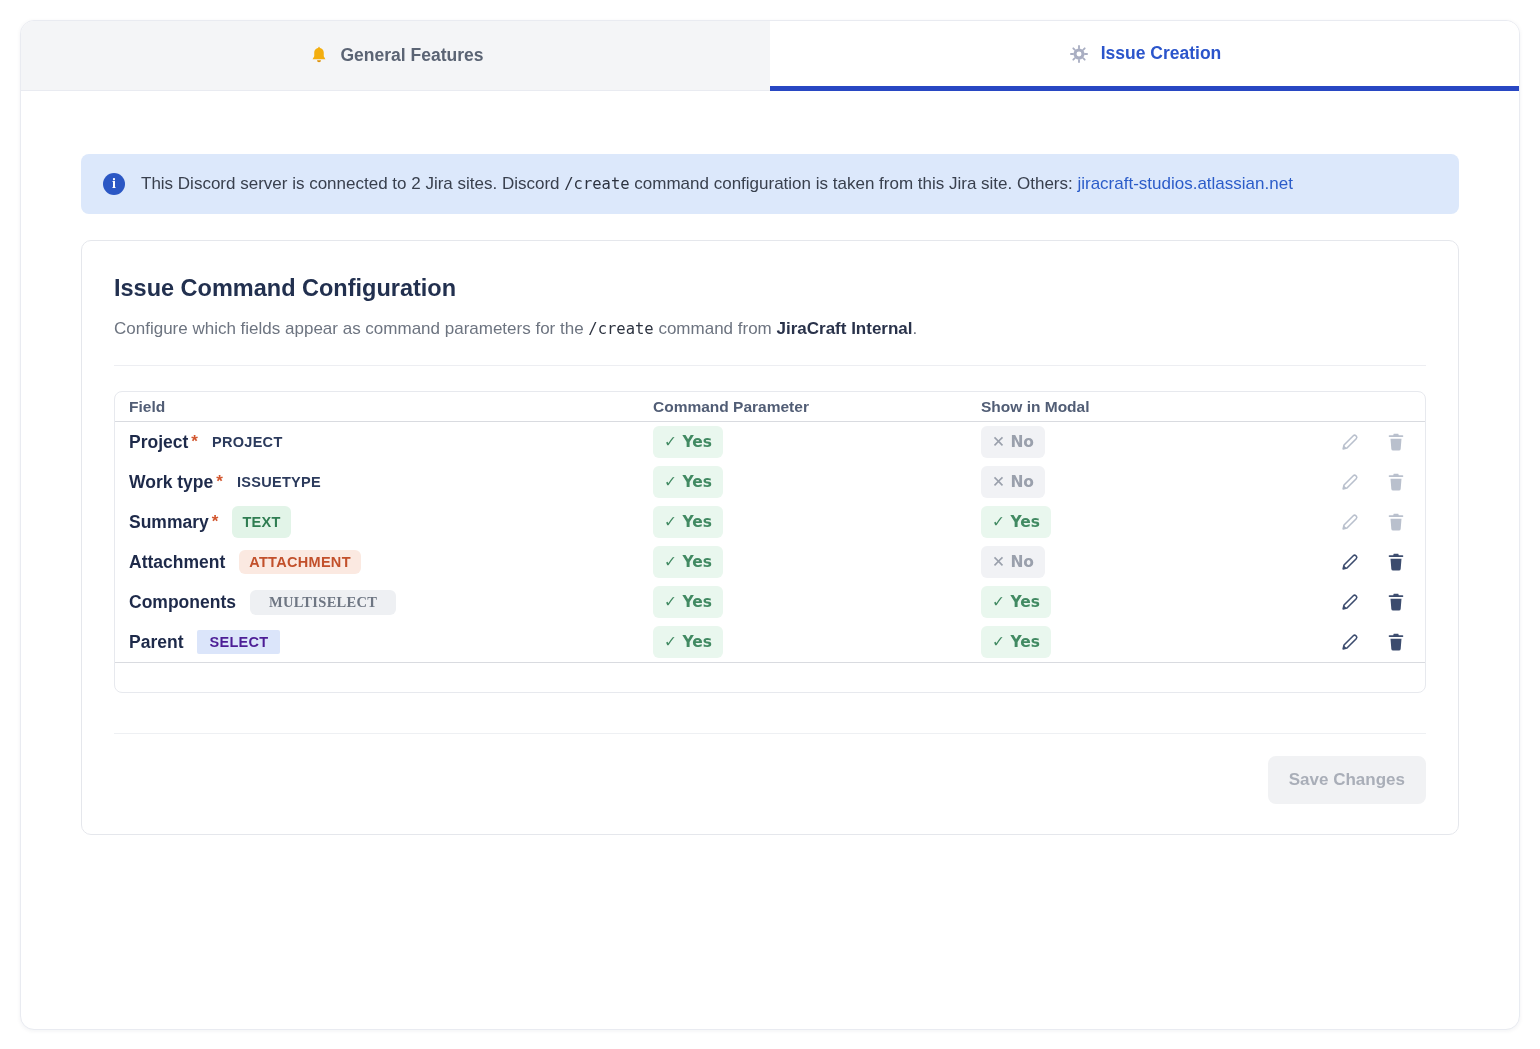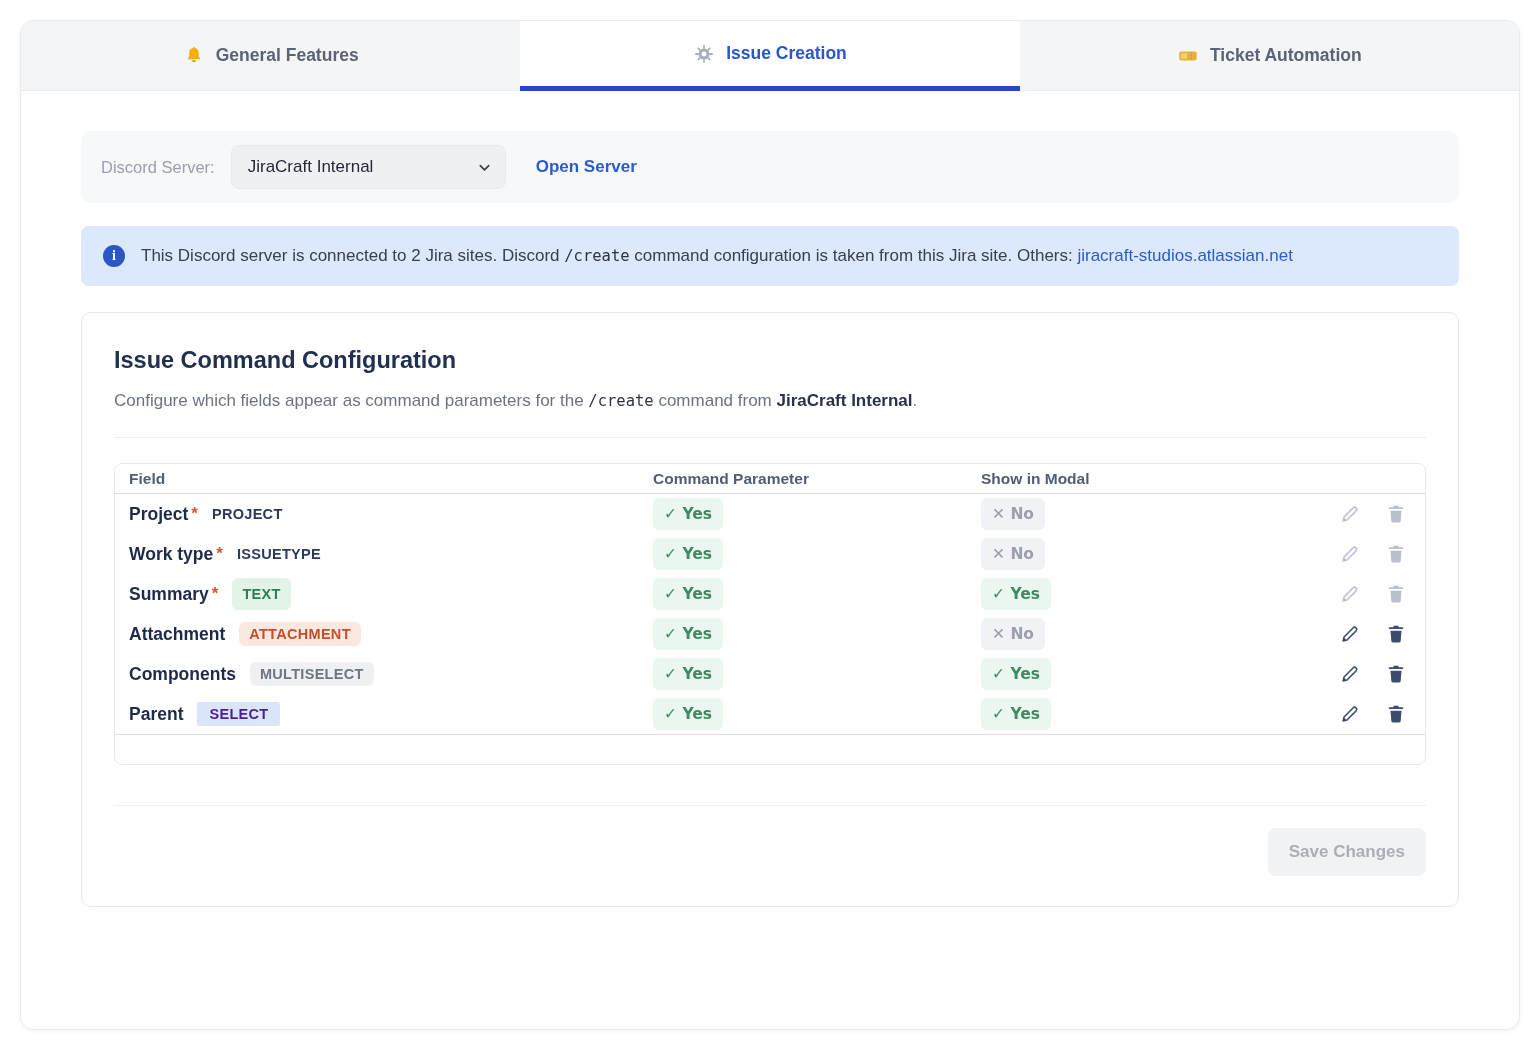--- a/index.html
+++ b/index.html
@@ -53,21 +53,21 @@
   .thead { height:30px; border-bottom:1px solid #d9dbe0; }
   .th { font-size:15.5px; color:#515d75; font-weight:600; }
   .trow { height:40px; }
   .cell-field { display:flex; align-items:center; }
   .fname { font-size:17.5px; font-weight:700; color:#1e2a4a; }
   .req { color:var(--required,#d2562e); font-weight:700; margin-left:3px; font-size:17px; }
   .ftype { margin-left:14px; font-size:14.5px; font-weight:600; letter-spacing:.3px; }
   .ftype.plain { color:#2b3a5c; }
   .ftype.badge-green  { background:#e2f4e8; color:#2f7d52; padding:8px 10px; border-radius:6px; }
   .ftype.badge-orange { background:#fbe9e1; color:#c2502b; padding:4px 10px; border-radius:6px; }
-  .ftype.badge-gray   { background:#eef0f3; color:#6e7683; padding:4px 10px; border-radius:6px; }
+  .ftype.badge-gray   { background:#eef0f3; color:#6e7683; padding:4px 19px; border-radius:6px;font-family:Liberation Serif, serif; }
   .ftype.badge-blue   { background:#dbe5fa; color:#4c1d95; padding:4px 12px; border-radius:2px; }
   .status { display:inline-block; font-family:"DejaVu Sans","Liberation Sans",sans-serif;
     font-size:15.5px; font-weight:600; padding:7px 11px; border-radius:6px; border:none; cursor:pointer; }
   .status.yes { background:var(--success-bg,#e9f7ee); color:var(--success-text,#418a62); }
   .status.no  { background:var(--neutral-bg,#f1f2f5); color:var(--neutral-text,#9aa0ac); }
   .cell-actions { display:flex; justify-content:flex-end; gap:24px; align-items:center; padding-right:4px; }
   .icon-btn { background:none; border:none; padding:0; cursor:pointer; width:22px; height:22px; color:#3c4c6e; }
   .icon-btn svg { width:22px; height:22px; display:block; }
   .row-disabled .icon-btn { color:#b9c0cd; }
   .tfoot { height:30px; border-top:1px solid #d9dbe0; }
@@ -103,42 +103,24 @@
               <rect x="11" y="2.2" width="2" height="4.4" rx="1"></rect>
               <rect x="11" y="17.4" width="2" height="4.4" rx="1"></rect>
               <rect x="2.2" y="11" width="4.4" height="2" rx="1"></rect>
               <rect x="17.4" y="11" width="4.4" height="2" rx="1"></rect>
             </g>
           </g>
           <circle cx="12" cy="12" r="2.7" fill="#fff"></circle>
         </svg>
       <span>Issue Creation</span>
     </div>
-    <div class="tab">
-      <svg viewBox="0 0 24 24">
-          <rect x="2.5" y="7" width="19" height="10" rx="2" fill="#e6b33c"></rect>
-          <rect x="4.5" y="9" width="6.5" height="6" rx="1" fill="#f4d06f"></rect>
-          <path d="M15.5 7.5v9" stroke="#c58f23" stroke-width="1.3" stroke-dasharray="1.6 1.6" fill="none"></path>
-        </svg>
-      <span>Ticket Automation</span>
-    </div>
   </div>
 
   <div class="content">
 
-    <div class="server-bar">
-      <span class="server-label">Discord Server:</span>
-      <div class="server-select">
-        <span>JiraCraft Internal</span>
-        <svg viewBox="0 0 16 16">
-            <path d="M3.5 6l4.5 4.5L12.5 6" stroke="#3a4150" stroke-width="1.8" fill="none" stroke-linecap="round" stroke-linejoin="round"></path>
-          </svg>
-      </div>
-      <a class="open-server">Open Server</a>
-    </div>
 
     <div class="banner">
       <div class="info-icon">i</div>
       <div class="banner-text">
         <span>This Discord server is connected to 2 Jira sites. Discord </span><code>/create</code><span> command configuration is taken from this Jira site. Others: </span><a>jiracraft-studios.atlassian.net</a>
       </div>
     </div>
 
     <div class="panel">
       <div class="panel-title">Issue Command Configuration</div>

